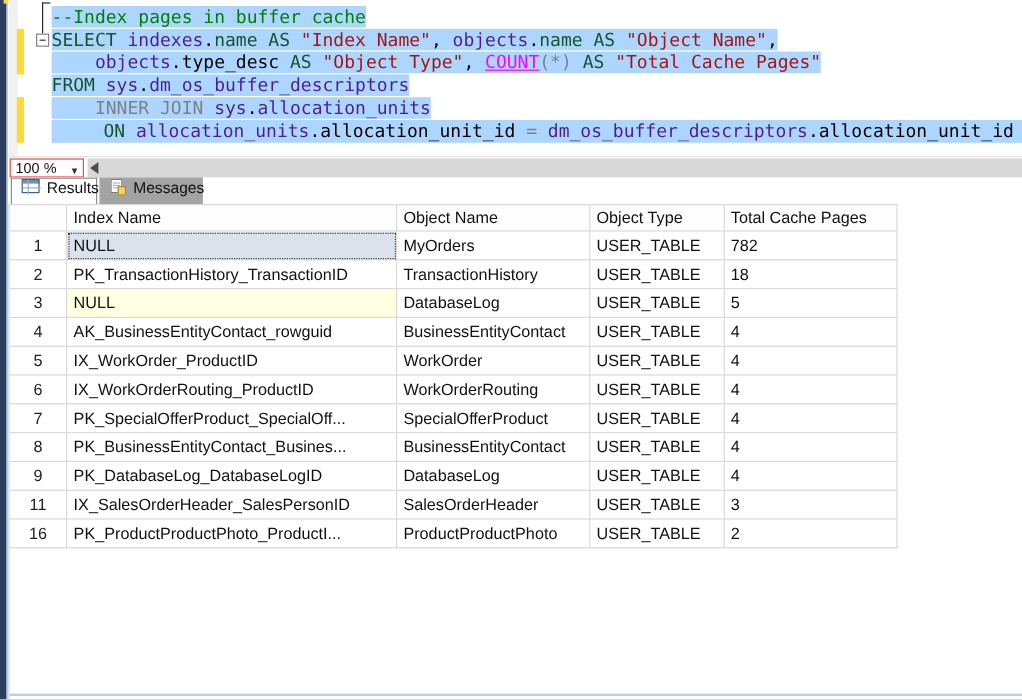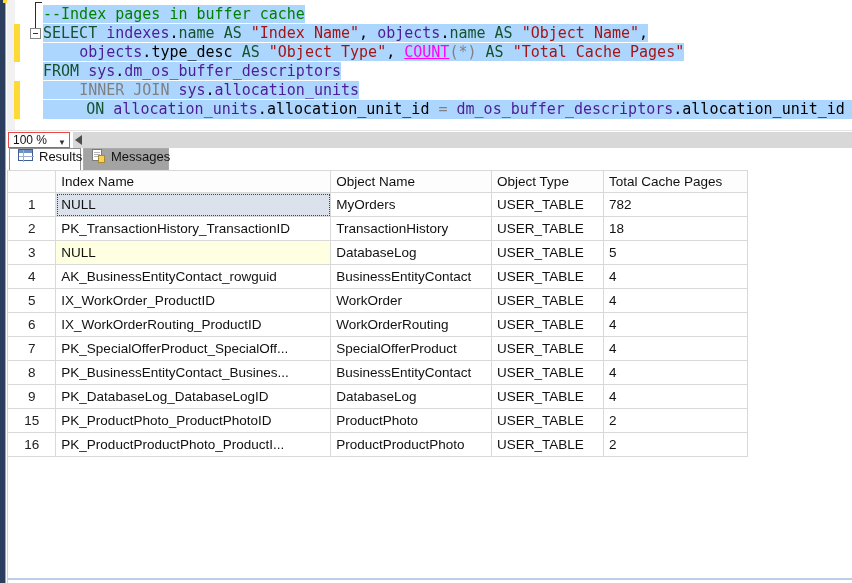--- a/index.html
+++ b/index.html
@@ -225,25 +225,25 @@
           </tr>
           <tr>
             <td class="rownum">9</td>
             <td>PK_DatabaseLog_DatabaseLogID</td>
             <td>DatabaseLog</td>
             <td>USER_TABLE</td>
             <td>4</td>
             <td class="filler"></td>
           </tr>
           <tr>
-            <td class="rownum">15</td>
-            <td>PK_ProductPhoto_ProductPhotoID</td>
-            <td>ProductPhoto</td>
-            <td>USER_TABLE</td>
-            <td>2</td>
+            <td class="rownum">11</td>
+            <td>IX_SalesOrderHeader_SalesPersonID</td>
+            <td>SalesOrderHeader</td>
+            <td>USER_TABLE</td>
+            <td>3</td>
             <td class="filler"></td>
           </tr>
           <tr>
             <td class="rownum">16</td>
             <td>PK_ProductProductPhoto_ProductI...</td>
             <td>ProductProductPhoto</td>
             <td>USER_TABLE</td>
             <td>2</td>
             <td class="filler"></td>
           </tr>

